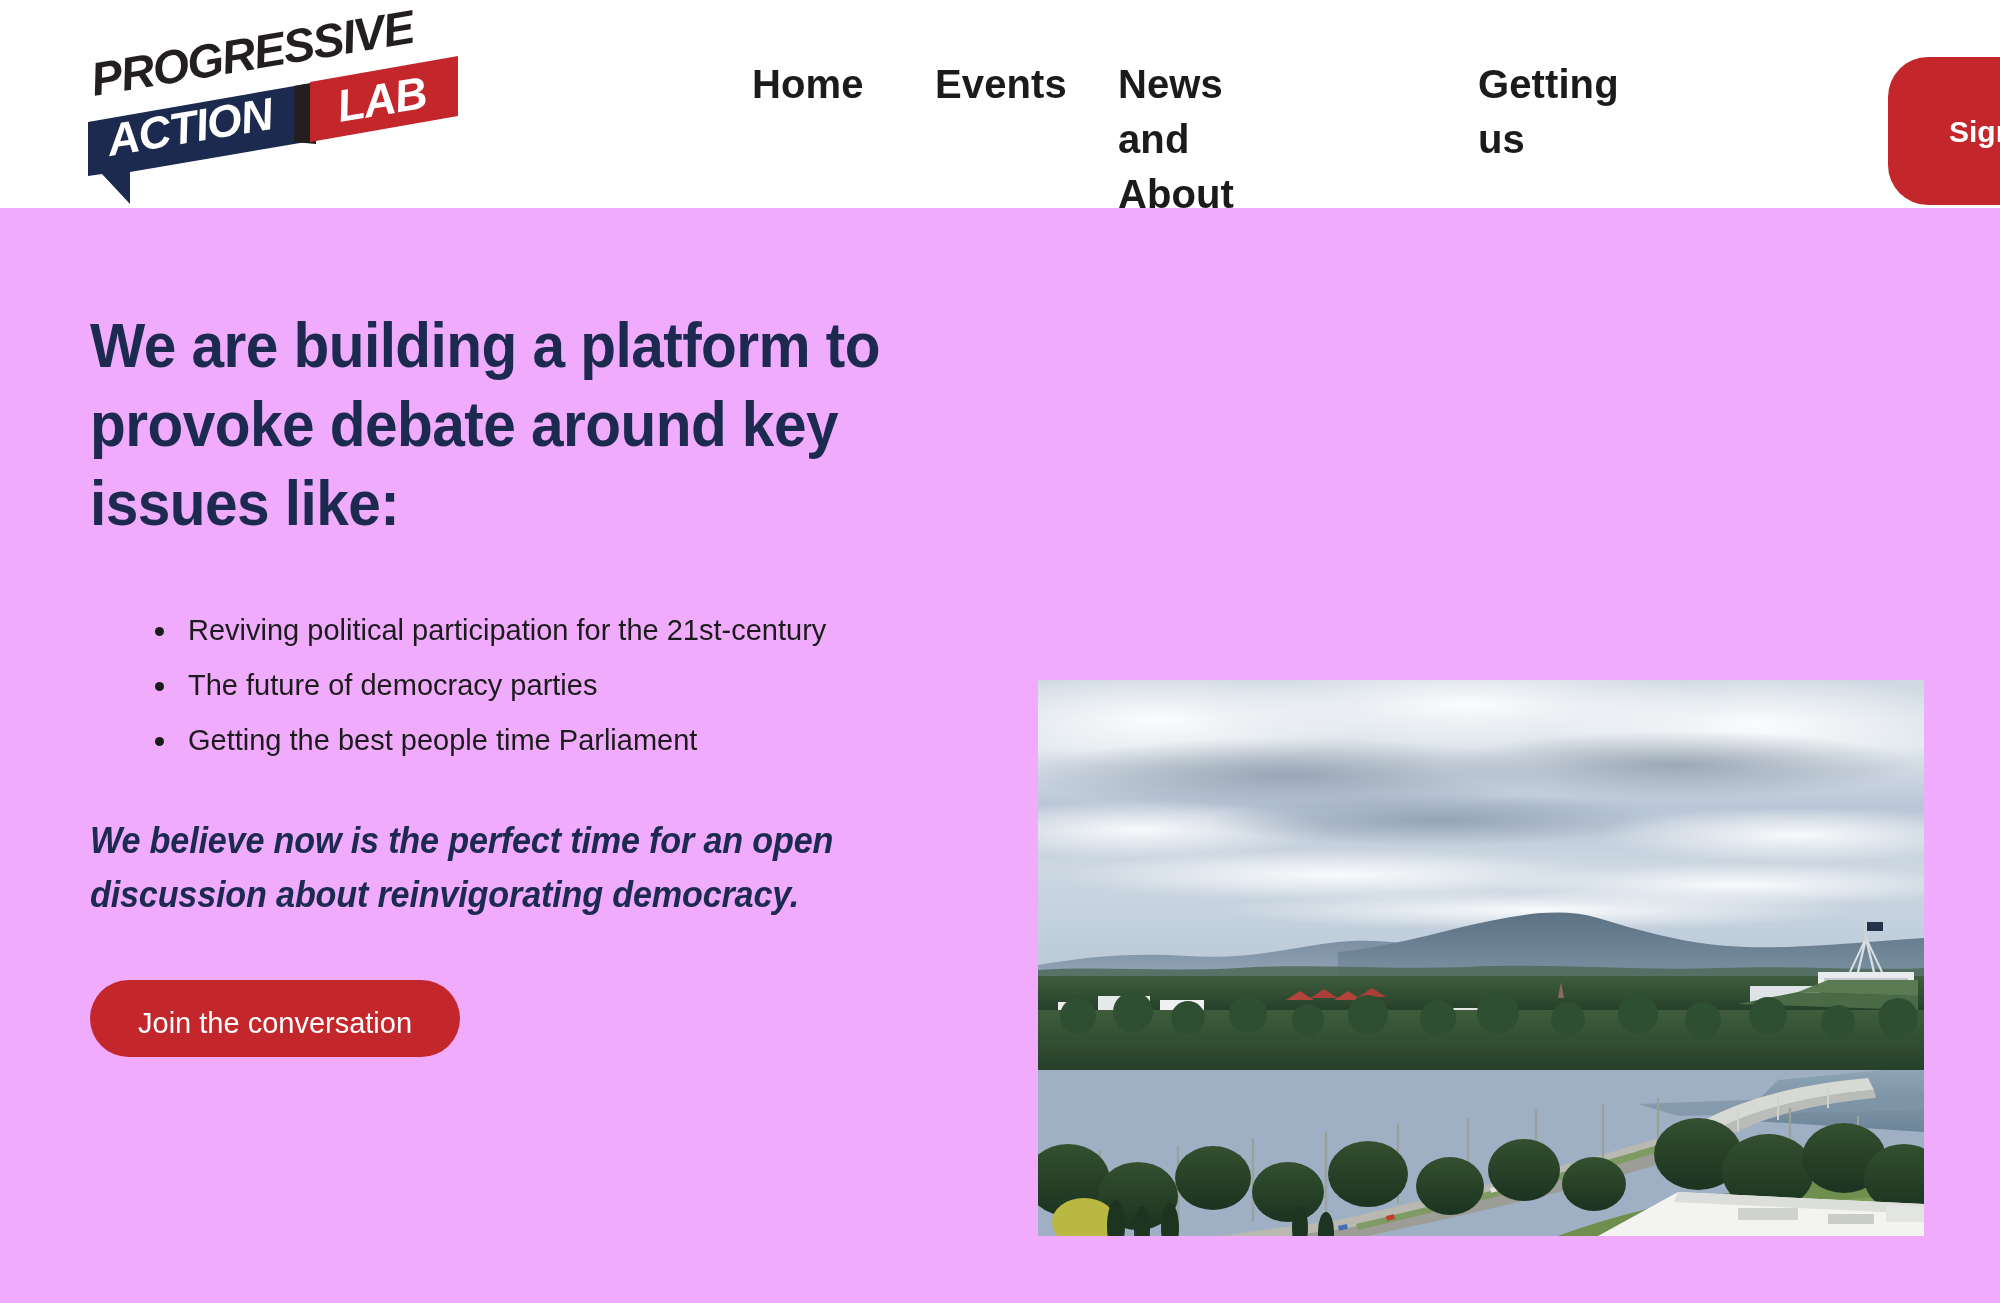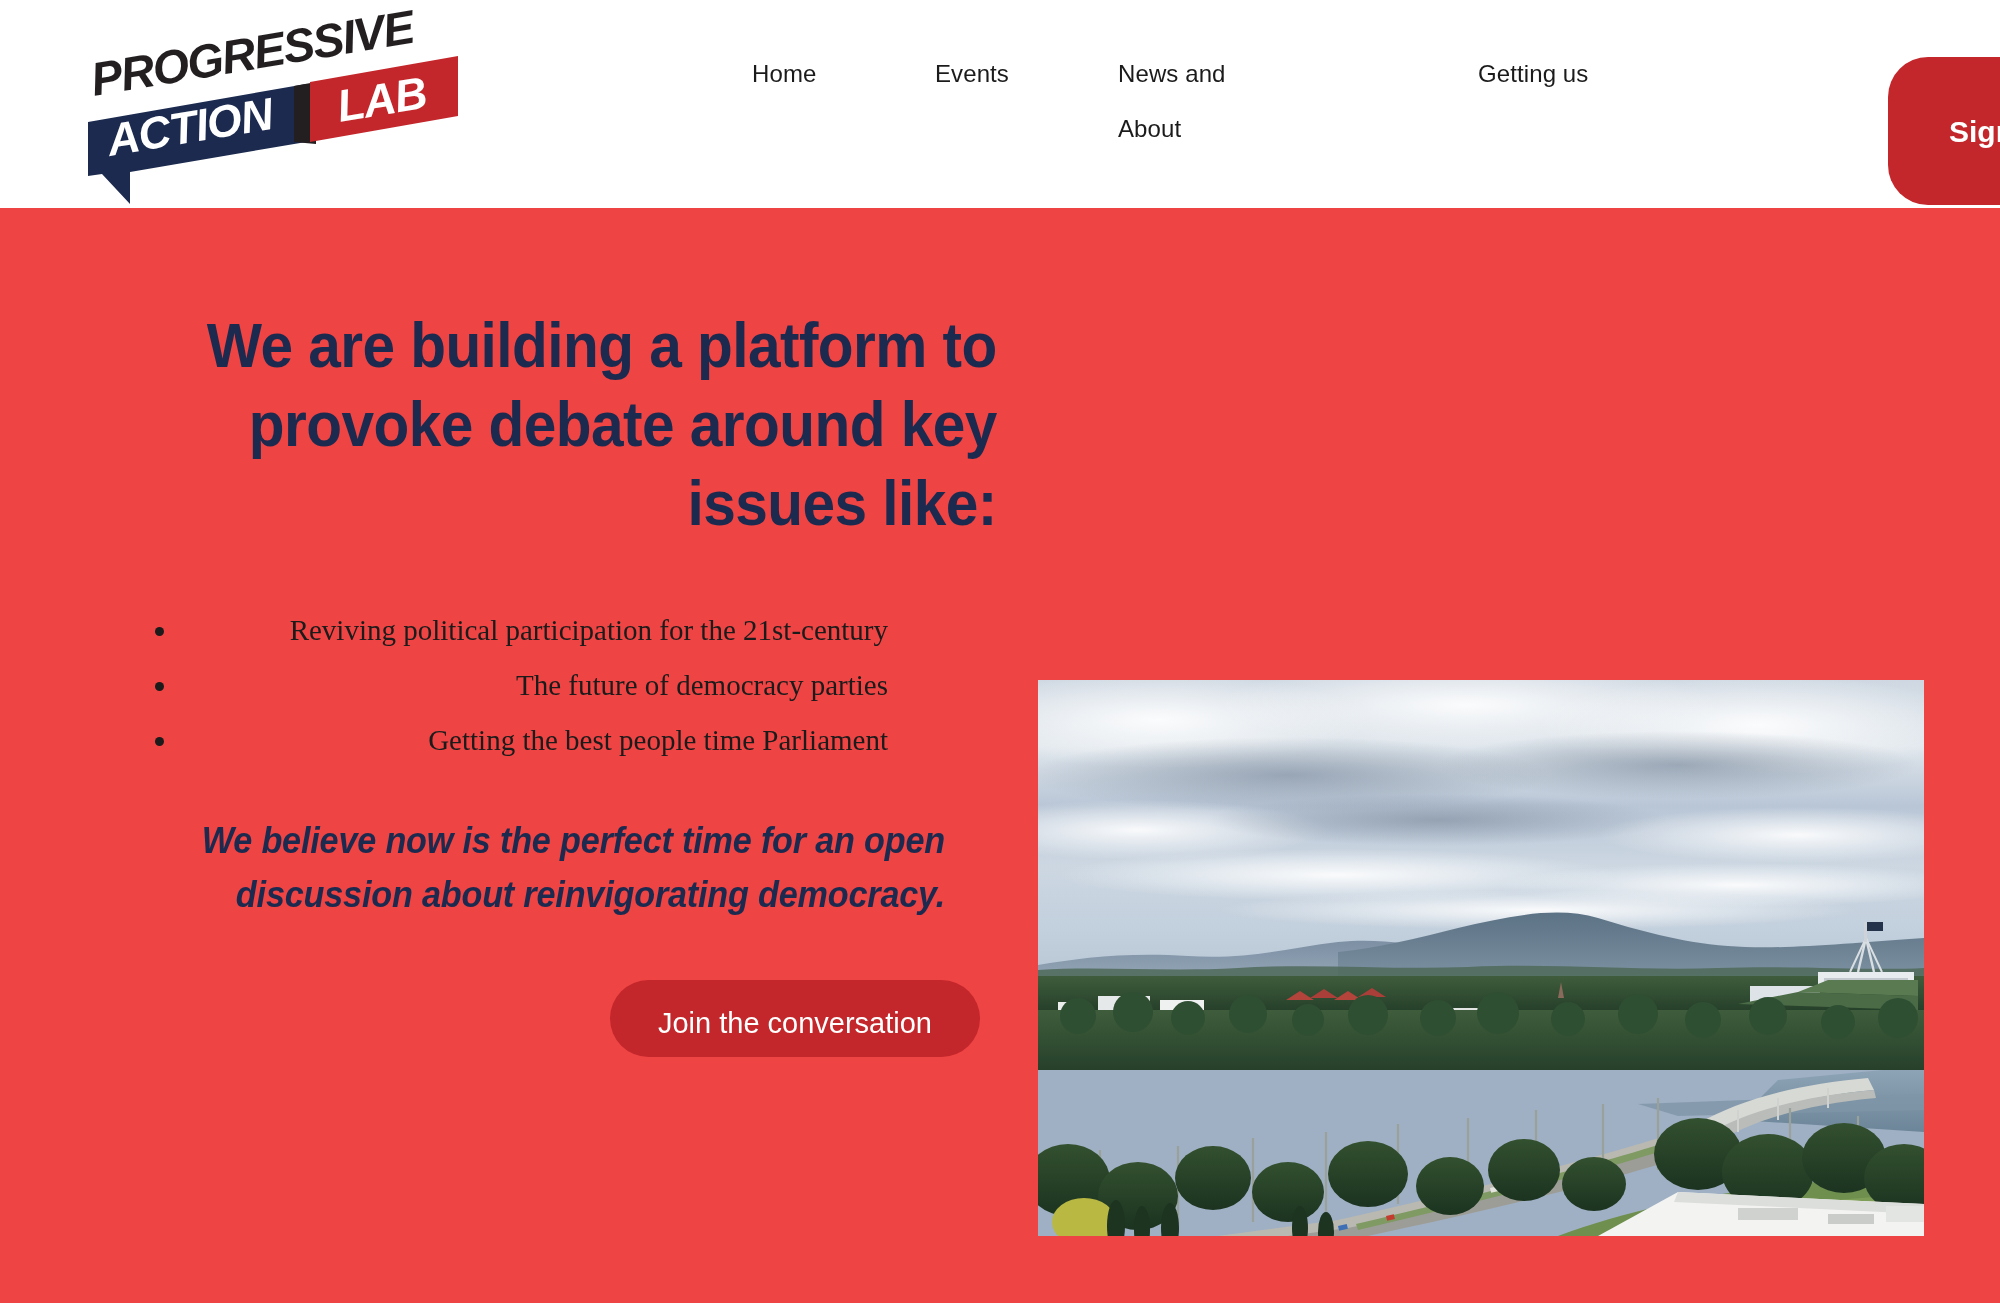--- a/index.html
+++ b/index.html
@@ -43,24 +43,24 @@
   
   .main-nav {
     position: absolute;
     left: 740px;
     top: 46px;
     width: 1060px;
     height: 120px;
   }
   .nav-item {
     position: absolute;
-    top: 0;
-    font-family: "Liberation Sans", sans-serif;
-    font-size: 24px;
-    font-weight: 400;
+    top: 11px;
+    font-family: "Liberation Sans", sans-serif;
+    font-size: 40px;
+    font-weight: 700;
     line-height: 55px;
     color: #1b1b1b;
     text-decoration: none;
     letter-spacing: 0.1px;
     white-space: normal;
   }
   .nav-home     { left: 12px;  width: 130px; }
   .nav-about    { left: 195px; width: 130px; }
   .nav-news     { left: 378px; width: 175px; }
   .nav-contact  { left: 738px; width: 150px; }
@@ -83,22 +83,21 @@
     cursor: pointer;
     padding: 32px 40px;
     white-space: normal;
   }
 
   
   .hero {
     position: relative;
     width: 2000px;
     height: 1095px;
-    background: #ef4444;
-    text-align: right;
+    background: #f0abfc;
   }
 
   .hero-copy {
     position: absolute;
     left: 90px;
     top: 98px;
     width: 890px;
   }
 
   .hero-title {
@@ -113,21 +112,21 @@
     width: 975px;
   }
 
   .hero-list {
     margin-top: 60px;
     margin-left: 58px;
     list-style: none;
   }
   .hero-list li {
     position: relative;
-    font-family: Liberation Serif, serif;
+    font-family: Liberation Sans, sans-serif;
     font-size: 29px;
     font-weight: 300;
     line-height: 55px;
     color: #1b1b1b;
     padding-left: 40px;
     max-width: 740px;
   }
   .hero-list li::before {
     content: "";
     position: absolute;

